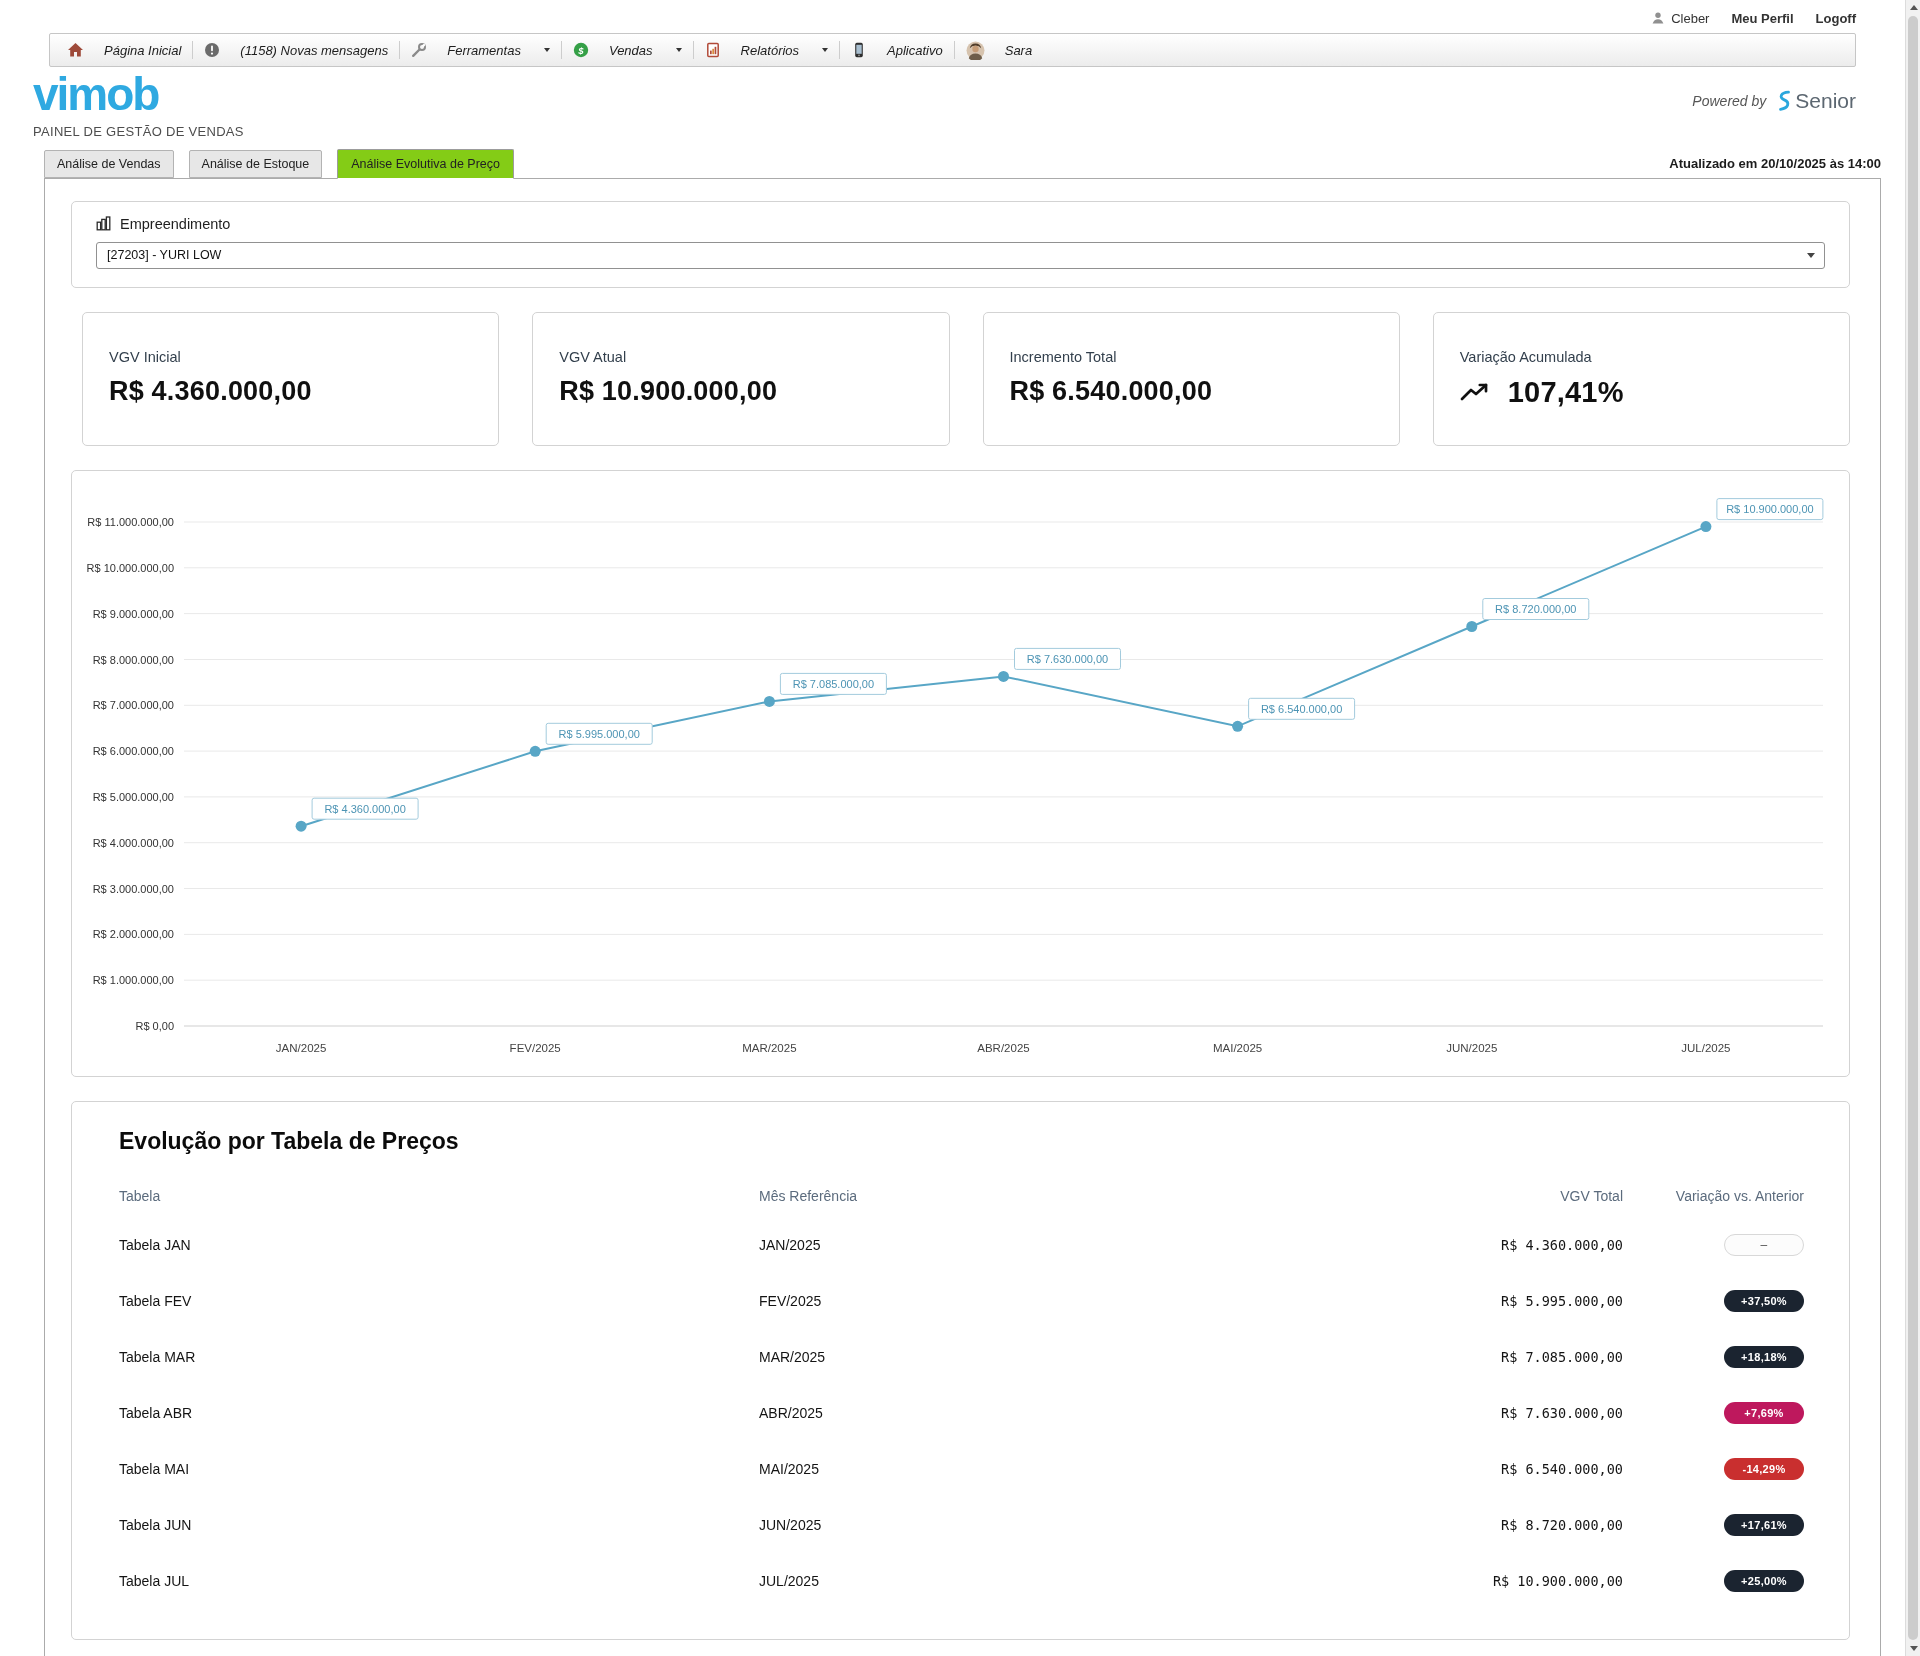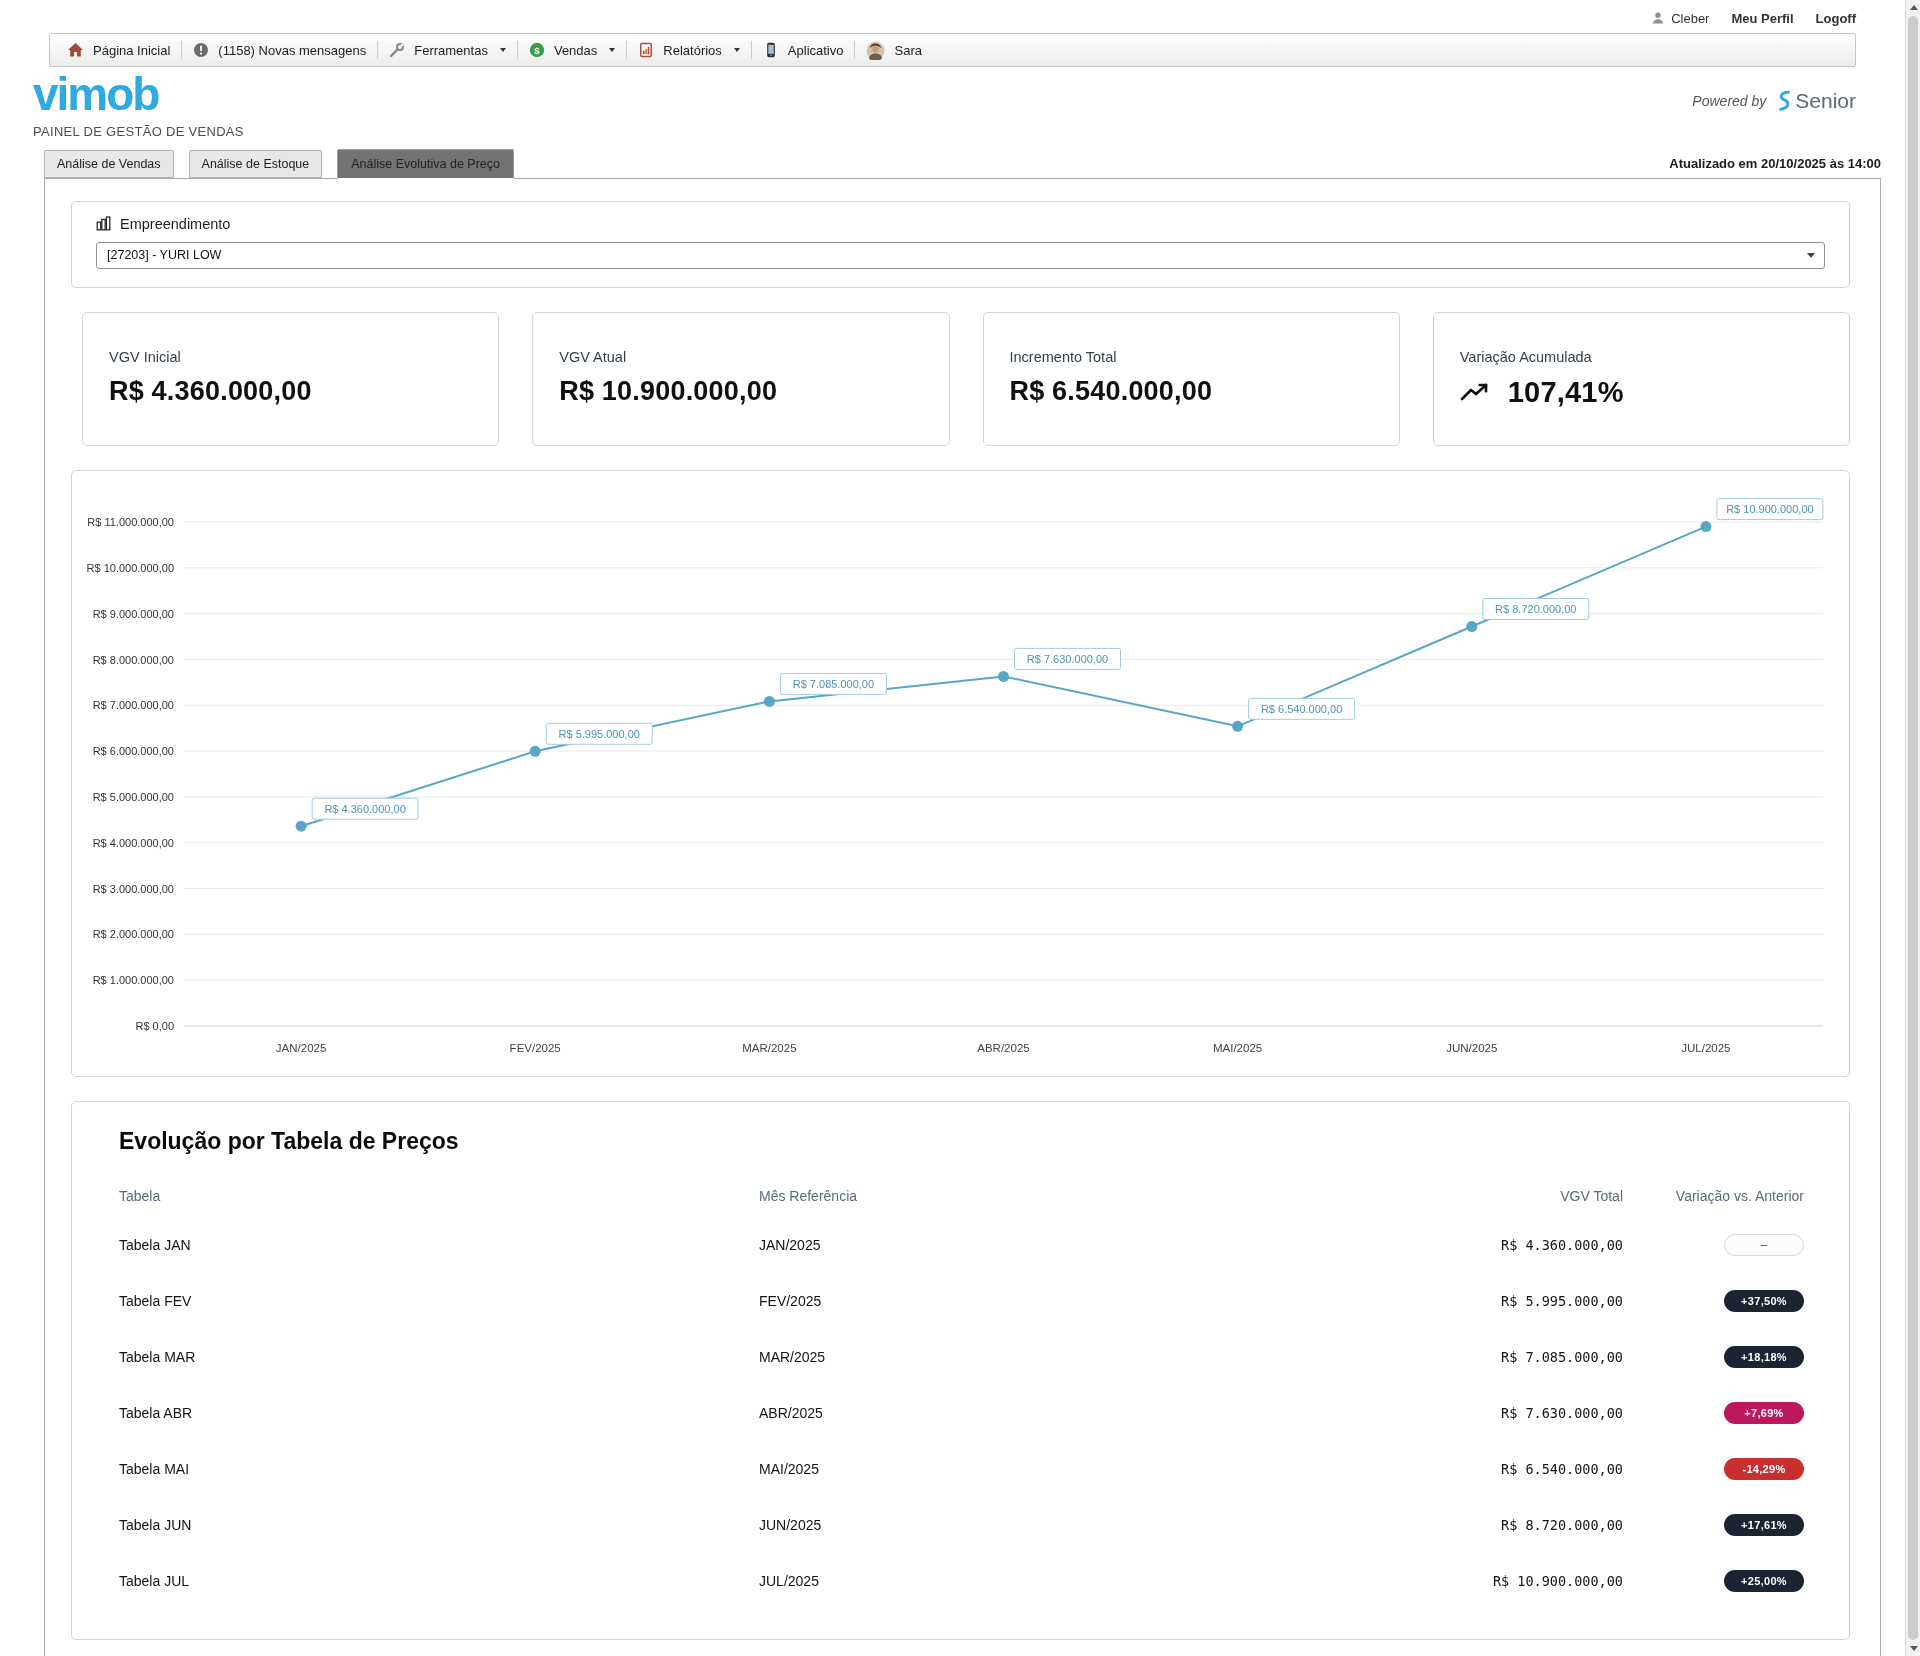--- a/index.html
+++ b/index.html
@@ -5,36 +5,36 @@
   *{margin:0;padding:0;box-sizing:border-box;}
   html,body{width:1920px;height:1656px;}
   body{font-family:"Liberation Sans",sans-serif;background:#fff;position:relative;overflow:hidden;color:#222;}
   a{text-decoration:none;color:inherit;}
 
   .top-links{display:flex;justify-content:flex-end;align-items:center;gap:22px;padding:8px 64px 2px 0;font-size:13px;color:#333;height:30px;}
   .top-user{display:flex;align-items:center;gap:6px;}
   .top-link{font-weight:700;cursor:pointer;color:#333;}
 
   .toolbar{margin:3px 64px 0 49px;height:34px;border:1px solid #c6c6c6;border-radius:2px;background:linear-gradient(#ffffff,#ececec);display:flex;align-items:center;padding:0 6px;}
-  .toolbar-item{display:flex;align-items:center;gap:9px;padding:0 11px;height:100%;font-size:13px;color:#1d1d1d;cursor:pointer;white-space:nowrap;}
+  .toolbar-item{display:flex;align-items:center;gap:20px;padding:0 11px;height:100%;font-size:13px;color:#1d1d1d;cursor:pointer;white-space:nowrap;font-style:italic;}
   .toolbar-sep{width:1px;height:18px;background:#cdcdcd;}
   .tb-icon{display:flex;align-items:center;}
   .caret-tri{width:0;height:0;border-left:3.5px solid transparent;border-right:3.5px solid transparent;border-top:4px solid #333;margin-left:3px;}
 
   .header-row{display:flex;justify-content:space-between;align-items:flex-start;margin:6px 64px 0 33px;}
   .logo{font-size:46px;font-weight:700;color:#2fa9e1;letter-spacing:-2px;line-height:0.95;}
   .subtitle{font-size:13px;color:#4d4d4d;margin-top:7px;letter-spacing:0.3px;}
   .powered{display:flex;align-items:center;gap:9px;margin-top:16px;}
   .powered-text{font-style:italic;color:#555;font-size:14px;}
   .senior-logo{display:flex;align-items:center;gap:3px;font-size:21px;color:#5c6771;}
 
   .tabs-row{display:flex;align-items:flex-end;margin:10px 39px 0 44px;position:relative;z-index:2;}
   .tabs{display:flex;align-items:flex-end;}
   .tab{background:#e7e7e7;border:1px solid #b3b3b3;padding:6px 12px;font-size:12.5px;color:#222;margin-right:15px;cursor:pointer;border-radius:2px 2px 0 0;}
-  .tab.active{background:#737373;border-color:#9c9c9c;border-bottom-color:#fff;margin-bottom:-1px;padding:7px 13px;}
+  .tab.active{background:#84cc16;border-color:#9c9c9c;border-bottom-color:#fff;margin-bottom:-1px;padding:7px 13px;}
   .updated{margin-left:auto;font-size:13px;font-weight:700;color:#1c1c1c;padding-bottom:7px;}
 
   .content-outer{margin:0 39px 0 44px;border:1px solid #ababab;background:#fff;padding:22px 30px 34px 26px;position:relative;z-index:1;min-height:1472px;}
 
   .panel{border:1px solid #d3d3d3;border-radius:5px;background:#fff;}
   .filter-panel{padding:14px 24px 18px;}
   .filter-head{display:flex;align-items:center;gap:9px;font-size:14.5px;color:#1f1f1f;margin-bottom:10px;}
   .select-box{position:relative;height:27px;border:1px solid #919191;border-radius:3px;background:#fff;display:flex;align-items:center;padding:0 48px 0 10px;font-size:12.5px;color:#111;cursor:pointer;}
   .select-caret{position:absolute;right:9px;top:50%;margin-top:-2px;width:0;height:0;border-left:4.5px solid transparent;border-right:4.5px solid transparent;border-top:5px solid #444;}
 

